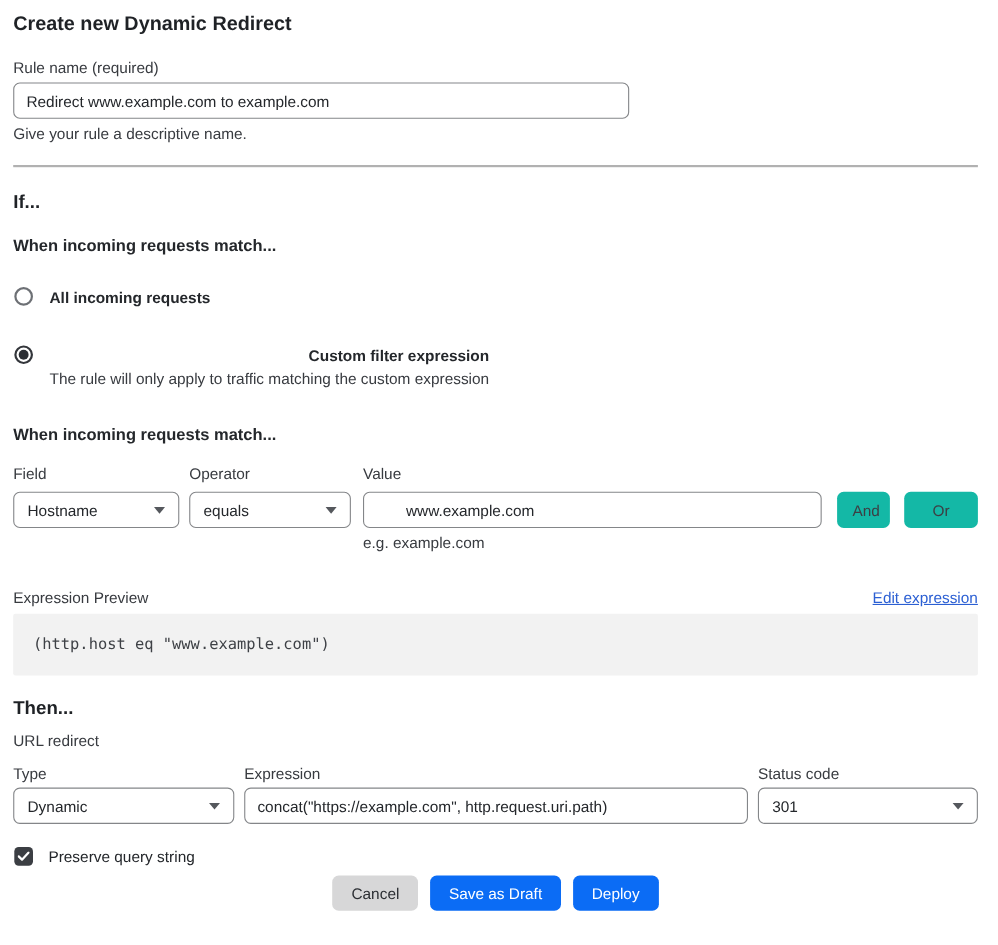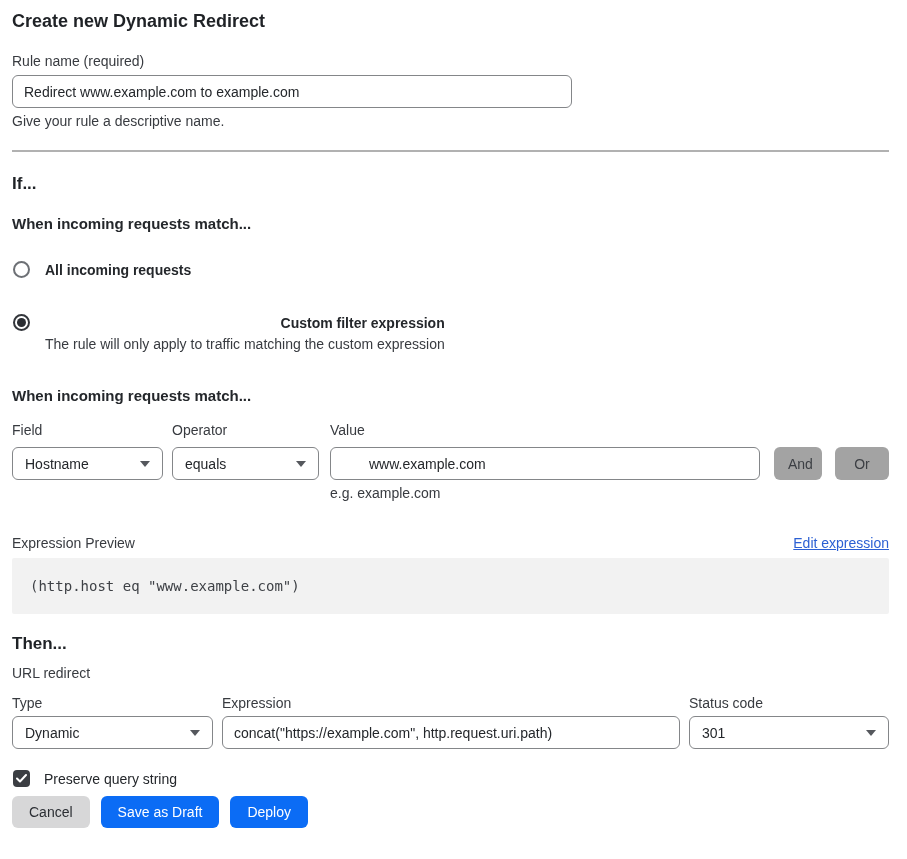--- a/index.html
+++ b/index.html
@@ -142,29 +142,29 @@
     border-top: 6px solid #55585d;
     flex: 0 0 auto;
     margin-left: 8px;
   }
   .value-input { width: 100%; padding-left: 38px; }
   .and-or-btn {
     height: 33px;
     margin-top: 25px;
     border: none;
     border-radius: 6px;
-    background: #a3a3a3;
+    background: #14b8a6;
     color: #3c3f44;
     font-family: "Liberation Sans", "DejaVu Sans", sans-serif;
     font-size: 14px;
     padding: 0 14px;
     cursor: pointer;
   }
   .and-btn { margin-left: 14px; width: 48px; }
-  .or-btn { margin-left: 13px; width: 54px; }
+  .or-btn { margin-left: 13px; width: 67px; }
 
   
   .preview-header {
     display: flex;
     justify-content: space-between;
     align-items: flex-end;
     margin-top: 33px;
   }
   .edit-link {
     font-size: 14px;
@@ -219,21 +219,21 @@
     display: flex;
     align-items: center;
     justify-content: center;
     flex: 0 0 auto;
   }
   .checkbox-label { font-size: 14px; color: #24272b; }
 
   
   .footer-row {
     display: flex;
-    justify-content: flex-start;
+    justify-content: center;
     align-items: center;
     margin-top: 9px;
   }
   .btn {
     height: 32px;
     border: none;
     border-radius: 6px;
     font-family: "Liberation Sans", "DejaVu Sans", sans-serif;
     font-size: 14px;
     padding: 0 17px;

